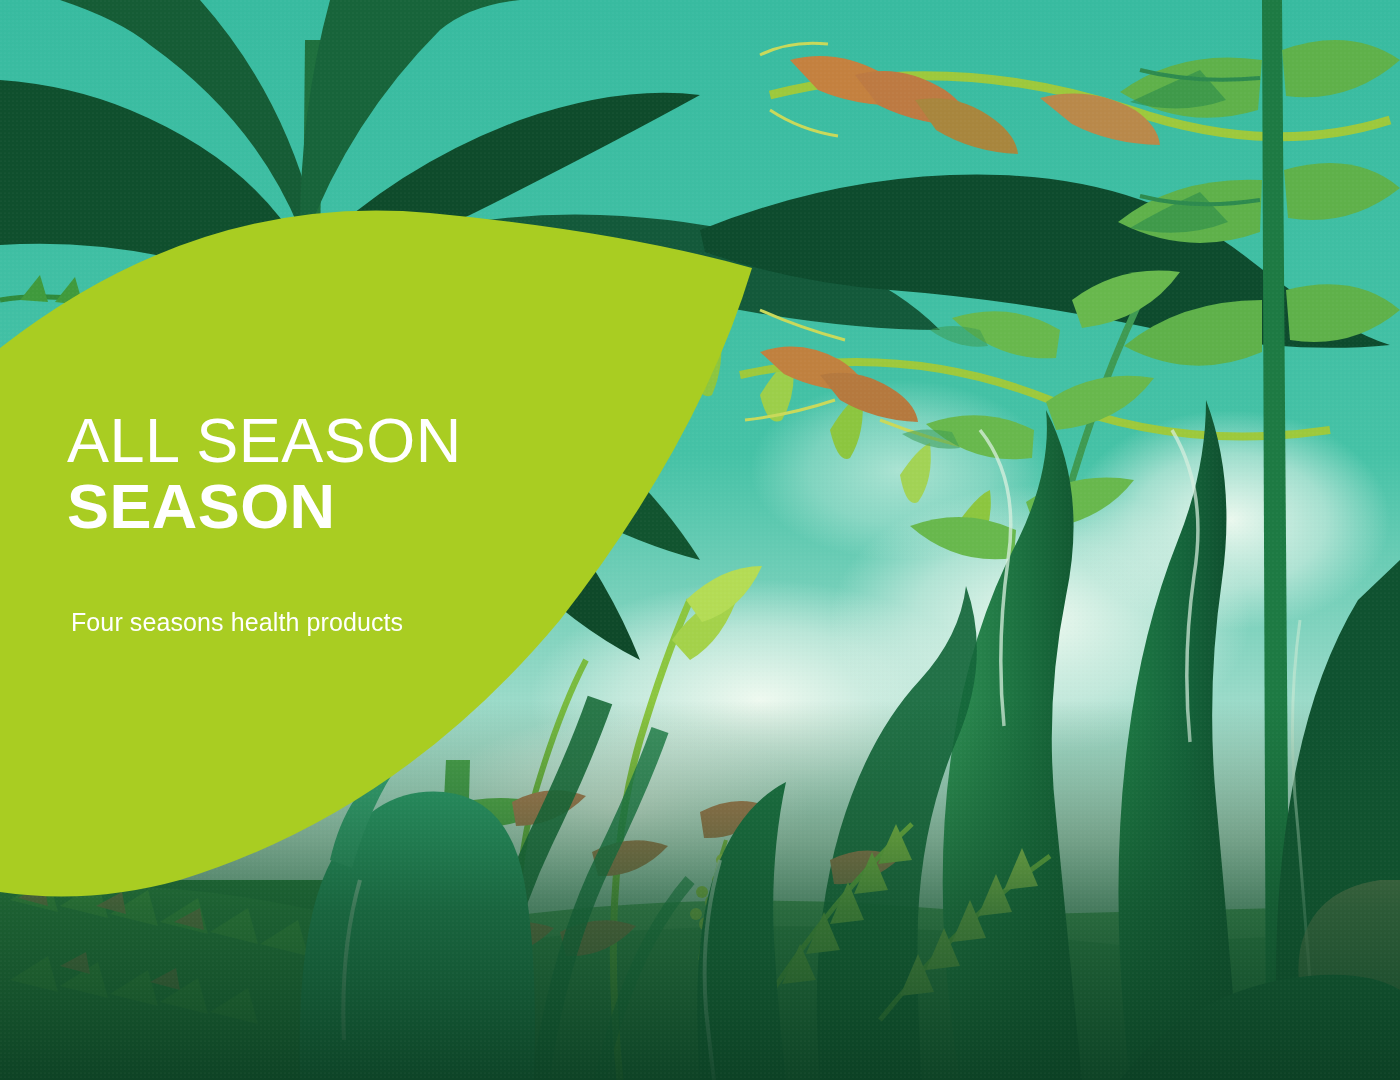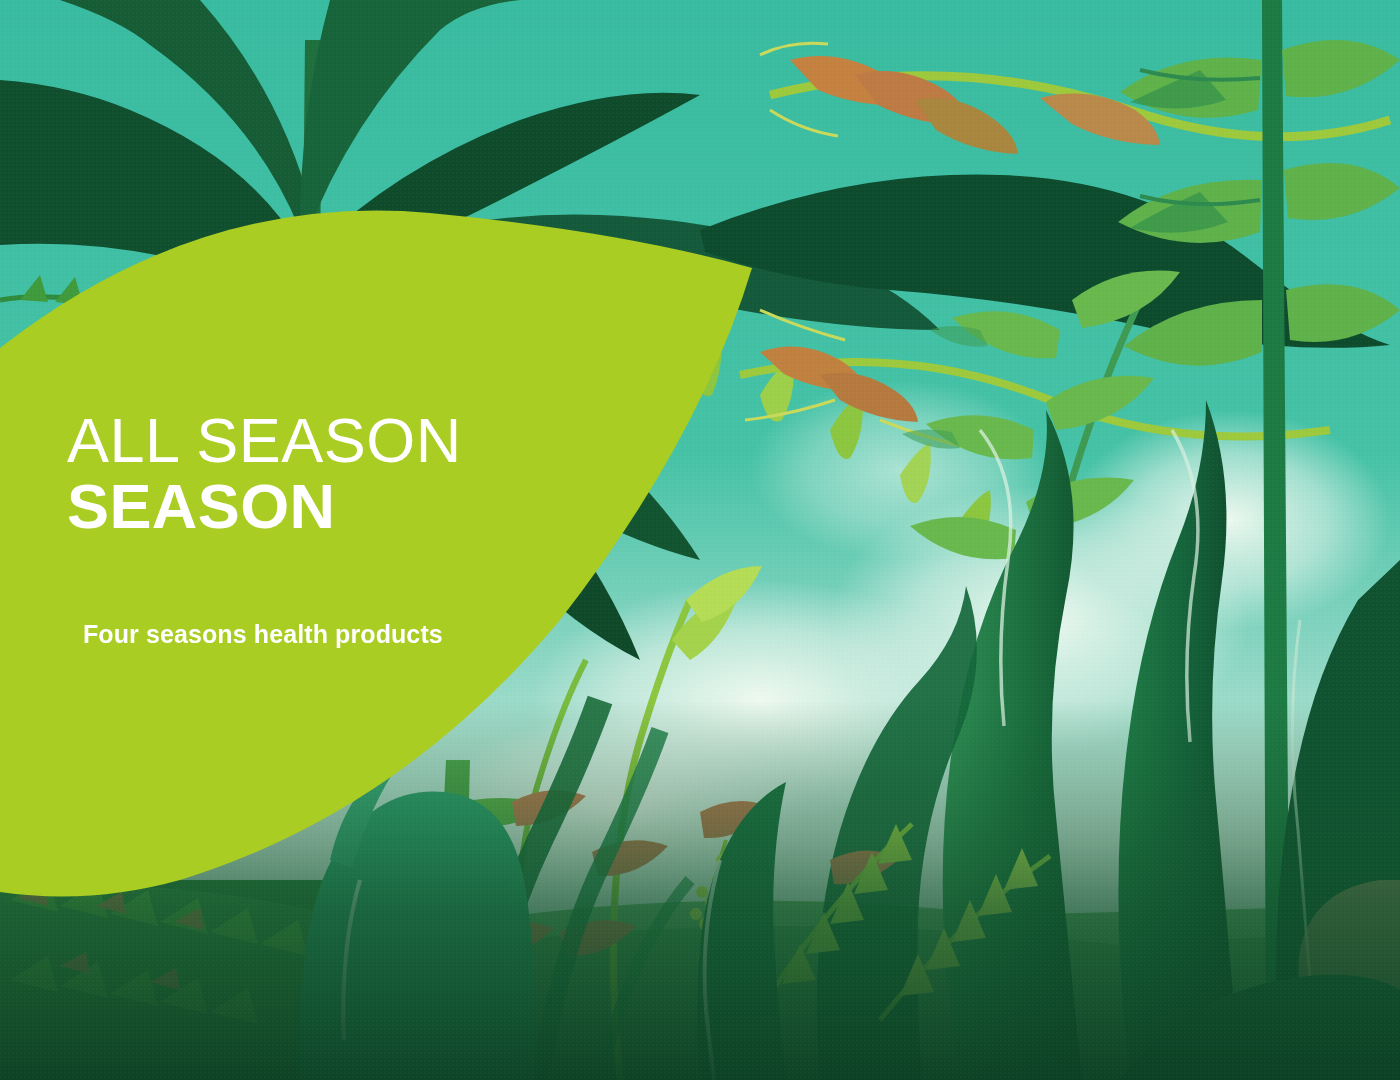--- a/index.html
+++ b/index.html
@@ -49,24 +49,24 @@
   .headline-line2 {
     font-size: 63px;
     font-weight: 700;
     letter-spacing: 0.4px;
     color: #ffffff;
     line-height: 1.08;
     margin: 0;
     white-space: nowrap;
   }
   .subtitle {
-    margin: 16px;
+    margin: 4px;
     padding-top: 64px;
     font-size: 25px;
-    font-weight: 700;
+    font-weight: 400;
     color: #ffffff;
     letter-spacing: 0.1px;
     white-space: nowrap;
   }
 </style>
 </head>
 <body>
 
 <div class="poster">
 

